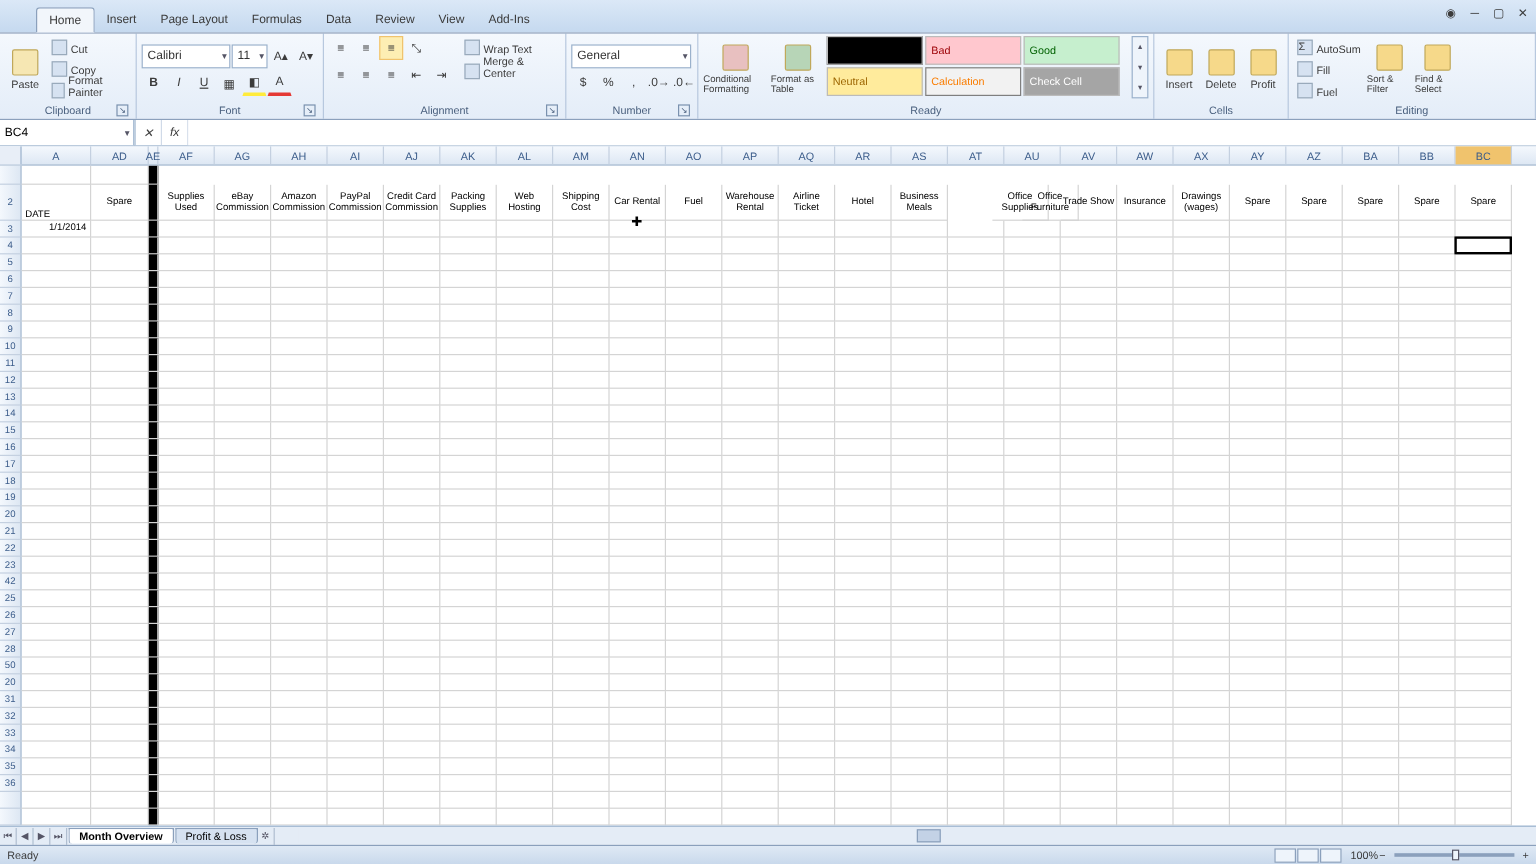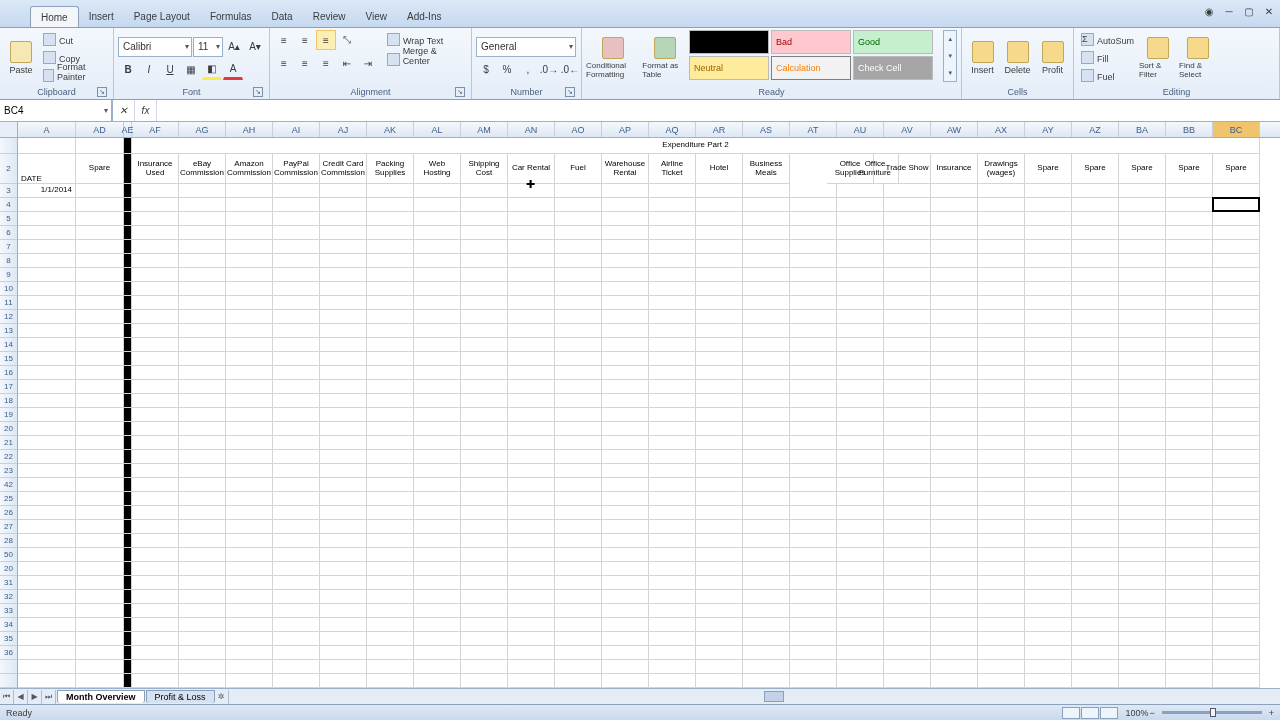--- a/index.html
+++ b/index.html
@@ -365,28 +365,27 @@
         <div class="rh" style="height: 14px;">31</div>
         <div class="rh" style="height: 14px;">32</div>
         <div class="rh" style="height: 14px;">33</div>
         <div class="rh" style="height: 14px;">34</div>
         <div class="rh" style="height: 14px;">35</div>
         <div class="rh" style="height: 14px;">36</div>
         <div class="rh" style="height: 14px;"></div>
         <div class="rh" style="height: 14px;"></div>
       </div>
     <div class="cells" id="cells">
-        <div class="cell" style="left: 114px; top: 0px; width: 1128px; height: 16px; font-weight: normal;">Expenditure Part 2</div>
         <div class="cell" style="left: 0px; top: 0px; width: 58px; height: 16px;"></div>
         <div class="cell" style="left: 58px; top: 0px; width: 48px; height: 16px;"></div>
         <div class="cell thickcol" style="left: 106px; top: 0px; width: 8px; height: 16px;"></div>
         <div class="cell" style="left: 0px; top: 16px; width: 58px; height: 30px; justify-content: flex-start; align-items: flex-end; padding-left: 3px;">DATE</div>
         <div class="cell" style="left: 58px; top: 16px; width: 48px; height: 30px;">Spare</div>
         <div class="cell thickcol" style="left: 106px; top: 16px; width: 8px; height: 30px;"></div>
-        <div class="cell" style="left: 114px; top: 16px; width: 47px; height: 30px;">Insurance Used</div>
+        <div class="cell" style="left: 114px; top: 16px; width: 47px; height: 30px;">Supplies Used</div>
         <div class="cell" style="left: 161px; top: 16px; width: 47px; height: 30px;">eBay Commission</div>
         <div class="cell" style="left: 208px; top: 16px; width: 47px; height: 30px;">Amazon Commission</div>
         <div class="cell" style="left: 255px; top: 16px; width: 47px; height: 30px;">PayPal Commission</div>
         <div class="cell" style="left: 302px; top: 16px; width: 47px; height: 30px;">Credit Card Commission</div>
         <div class="cell" style="left: 349px; top: 16px; width: 47px; height: 30px;">Packing Supplies</div>
         <div class="cell" style="left: 396px; top: 16px; width: 47px; height: 30px;">Web Hosting</div>
         <div class="cell" style="left: 443px; top: 16px; width: 47px; height: 30px;">Shipping Cost</div>
         <div class="cell" style="left: 490px; top: 16px; width: 47px; height: 30px;">Car Rental</div>
         <div class="cell" style="left: 537px; top: 16px; width: 47px; height: 30px;">Fuel</div>
         <div class="cell" style="left: 584px; top: 16px; width: 47px; height: 30px;">Warehouse Rental</div>

